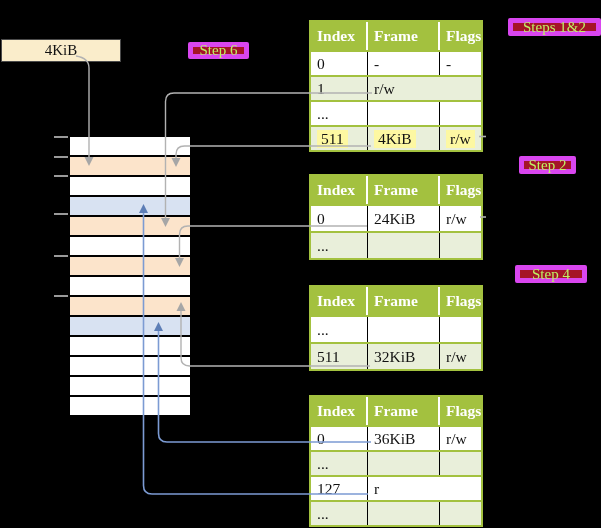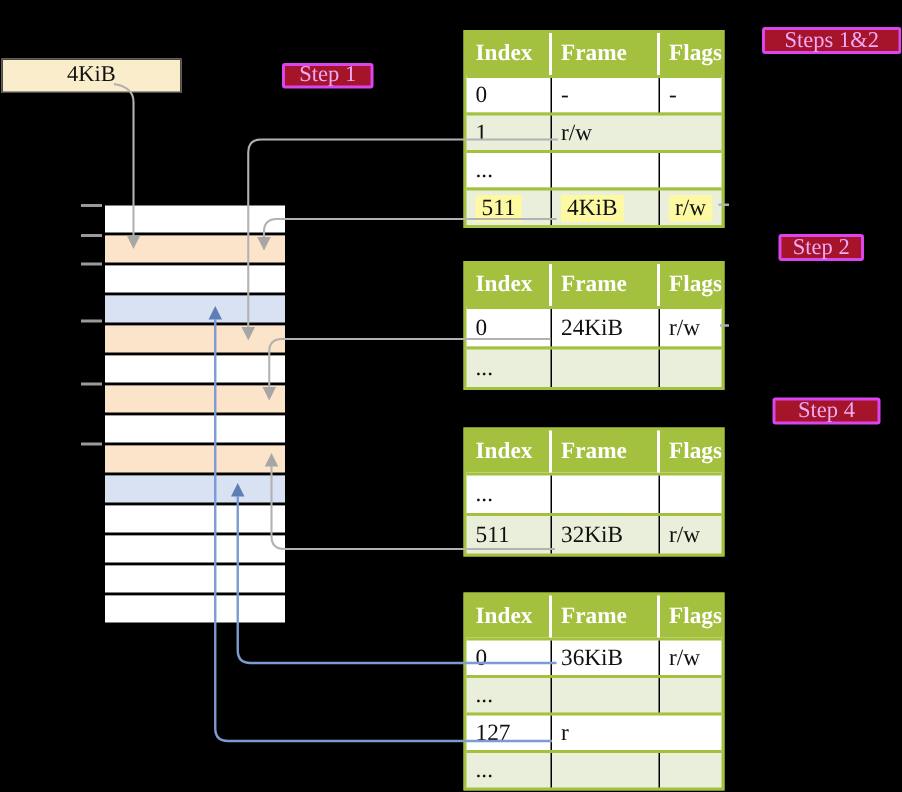--- a/index.html
+++ b/index.html
@@ -5,21 +5,21 @@
   html,body{margin:0;padding:0;background:#000;}
   .canvas{position:relative;width:601px;height:528px;background:#000;overflow:hidden;
           font-family:"Liberation Serif","DejaVu Serif",serif;}
 
   
   .box4kib{position:absolute;left:1px;top:39px;width:118px;height:21px;
            background:#FAEDCB;border:1px solid #4a4a4a;color:#111;
            display:flex;align-items:center;justify-content:center;font-size:15px;}
 
   
-  .steplabel{position:absolute;background:#A51428;color:#f0abfc;border:2px solid #d946ef;
+  .steplabel{position:absolute;background:#A51428;color:#bef264;border:5px solid #d946ef;
              border-radius:2px;font-size:15px;display:flex;align-items:center;
              justify-content:center;box-sizing:border-box;}
 
   
   .tbl{position:absolute;border:2px solid #A3C13F;background:#A3C13F;}
   .trow{display:flex;}
   .tcell{box-sizing:border-box;padding-left:6px;font-size:15.5px;display:flex;
          align-items:center;color:#111;overflow:hidden;white-space:nowrap;}
   .thead{height:28px;background:#A3C13F;}
   .thead .tcell{color:#fff;font-weight:bold;border-right:2px solid #fff;}
@@ -50,21 +50,21 @@
   .stub{stroke:#b2b2b2;stroke-width:1.6;}
 </style>
 </head>
 <body>
 
 <div class="canvas">
   <div class="box4kib">
     <span>4KiB</span>
   </div>
   <div id="labels">
-      <div class="steplabel" style="left: 188px; top: 42px; width: 61px; height: 17px;">Step 1</div>
+      <div class="steplabel" style="left: 188px; top: 42px; width: 61px; height: 17px;">Step 6</div>
       <div class="steplabel" style="left: 508px; top: 18px; width: 93px; height: 18px;">Steps 1&amp;2</div>
       <div class="steplabel" style="left: 519px; top: 156px; width: 57px; height: 18px;">Step 2</div>
       <div class="steplabel" style="left: 515px; top: 265px; width: 72px; height: 18px;">Step 4</div>
     </div>
   <div class="mem" id="memory">
       <div class="mrow mrow-white"></div>
       <div class="mrow mrow-peach"></div>
       <div class="mrow mrow-white"></div>
       <div class="mrow mrow-blue"></div>
       <div class="mrow mrow-peach"></div>

